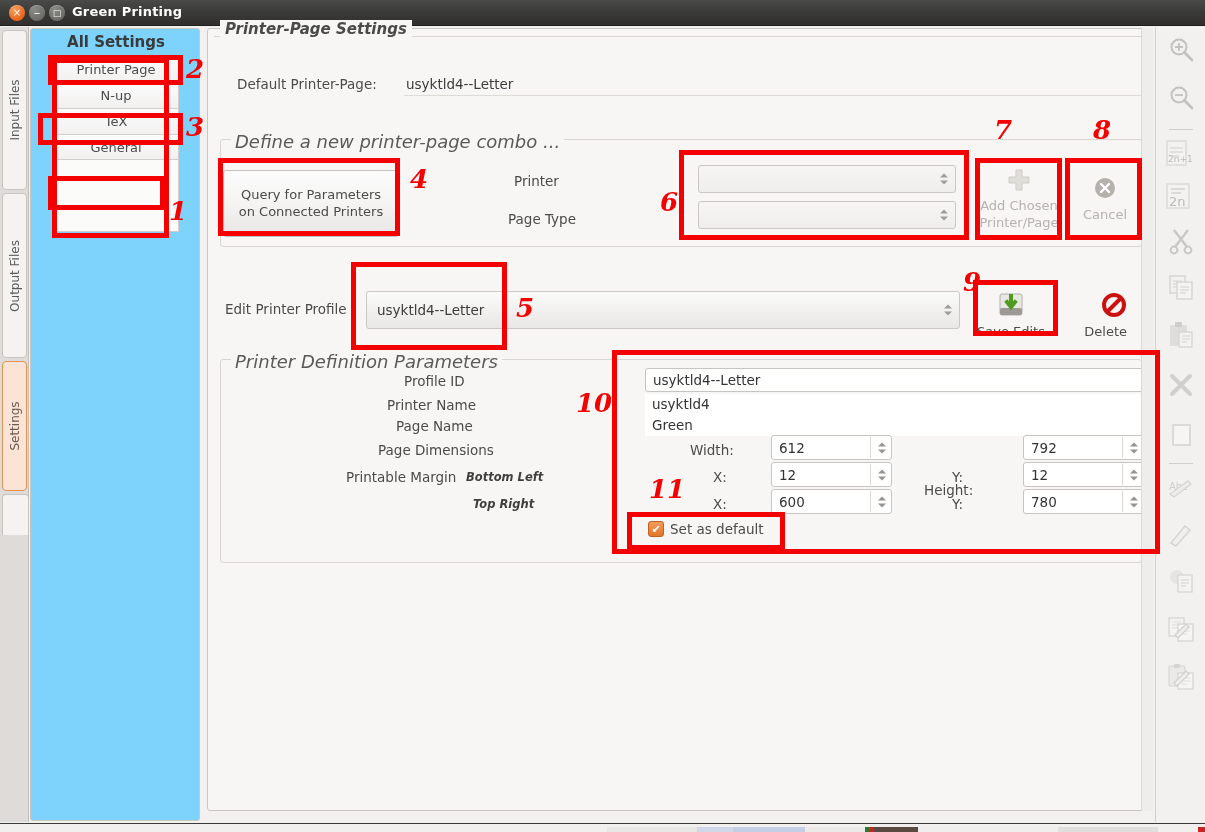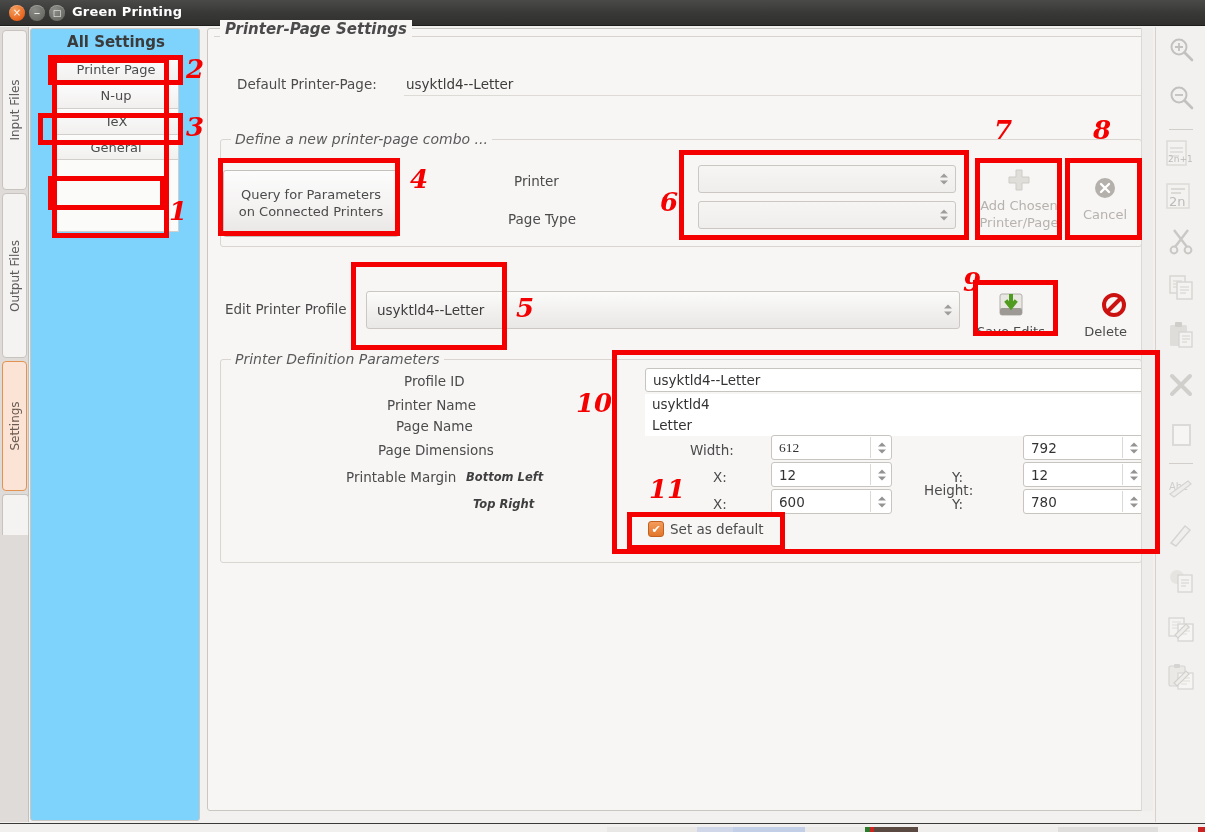--- a/index.html
+++ b/index.html
@@ -168,21 +168,21 @@
     position: absolute;
     border: 1px solid #d9d5d1;
     border-radius: 3px;
     background: transparent;
     box-sizing: border-box;
   }
   .group-legend {
     position: absolute; top: -9px; left: 10px;
     background: #f7f6f5;
     padding: 0 4px;
-    font-size: 14px; font-style: italic; color: #5a5a5a;
+    font-size: 18px; font-style: italic; color: #5a5a5a;
   }
 
   
   .btn {
     position: absolute;
     background: linear-gradient(to bottom, #fcfcfc 0%, #f4f3f2 55%, #e8e6e4 100%);
     border: 1px solid #c4c0bc;
     border-radius: 3px;
     box-sizing: border-box;
     font-size: 13px; color: #4b4b4b;
@@ -492,25 +492,25 @@
     <div class="row-label" style="left:258px; top:441px; font-size:11.5px; font-style:italic; font-weight:bold; color:#3f3f3f;">Bottom Left</div>
     <div class="row-label" style="left:265px; top:468px; font-size:11.5px; font-style:italic; font-weight:bold; color:#3f3f3f;">Top Right</div>
 
     <div class="tinput" style="left:437px; top:339px; width:505px; height:24px;">
       <span>usyktld4--Letter</span>
     </div>
     <div class="robox" style="left:437px; top:365px; width:505px; height:20px;">
       <span>usyktld4</span>
     </div>
     <div class="robox" style="left:437px; top:385px; width:505px; height:22px;">
-      <span>Letter</span>
+      <span>Green</span>
     </div>
 
     <div class="row-label" style="left:482px; top:413px;">Width:</div>
-    <div class="spin" style="left:563px; top:406px; width:121px; height:25px;font-family:Liberation Serif, serif;">
+    <div class="spin" style="left:563px; top:406px; width:121px; height:25px;">
       <span>612</span>
       <span class="spin-sep"></span>
       <span class="sarrows">
         <i class="tri-up"></i>
           <i class="tri-down"></i>
       </span>
     </div>
     <div class="row-label" style="left:716px; top:413px;margin-top:40px;">Height:</div>
     <div class="spin" style="left:815px; top:406px; width:121px; height:25px;">
       <span>792</span>

